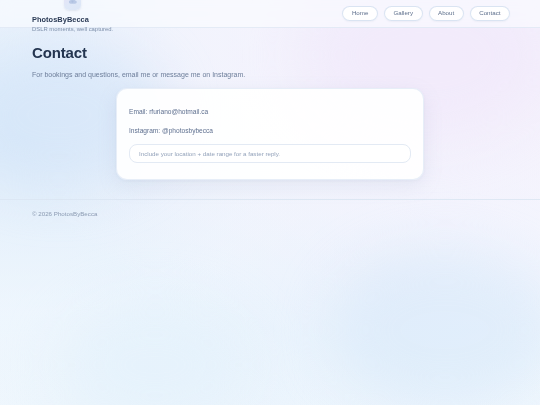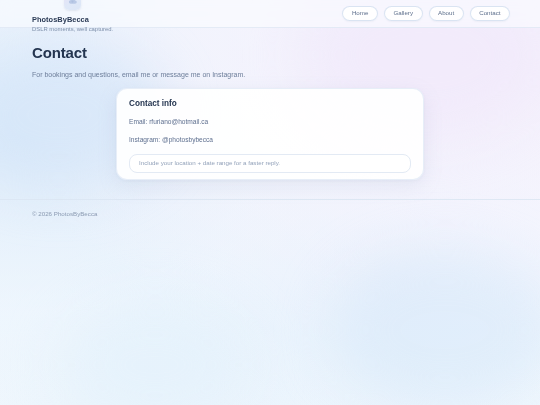--- a/index.html
+++ b/index.html
@@ -223,21 +223,20 @@
       <a class="nav-pill">Contact</a>
     </nav>
   </header>
 
   <main id="main">
     <h1 id="page-title">Contact</h1>
     <p id="page-subtitle">For bookings and questions, email me or message me on Instagram.</p>
   </main>
 
   <section id="contact-card">
-    <div id="card-title">Contact info</div>
     <div class="card-line email">Email: rfuriano@hotmail.ca</div>
     <div class="card-line instagram">Instagram: @photosbybecca</div>
     <div id="hint-box">
       <span id="hint-text">Include your location + date range for a faster reply.</span>
     </div>
   </section>
 
   <footer id="footer">
     <div id="footer-text">© 2026 PhotosByBecca</div>
   </footer>

